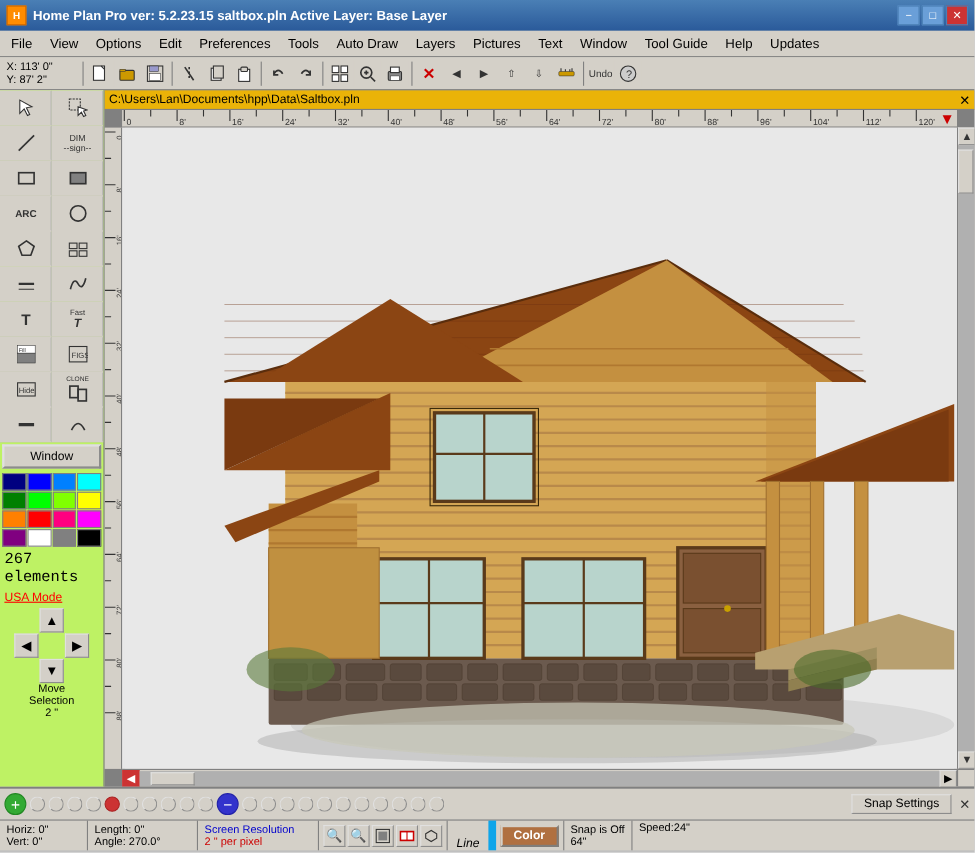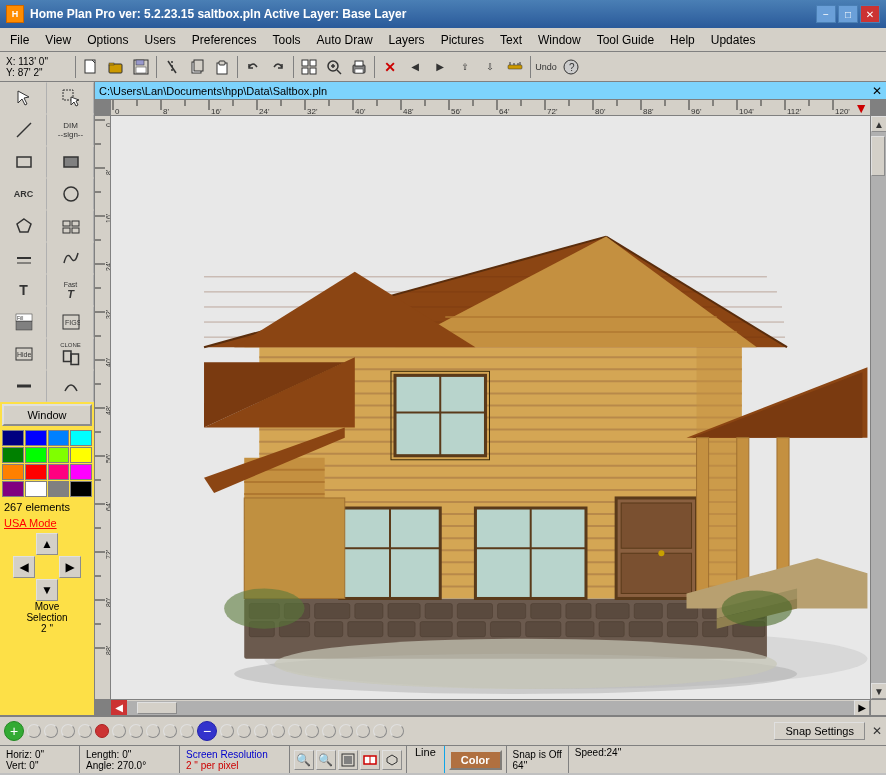--- a/index.html
+++ b/index.html
@@ -67,21 +67,21 @@
     
     #main-layout {
       display: flex;
       height: calc(775px - 28px - 24px - 30px - 32px - 30px);
       
     }
 
     
     #left-toolbar {
       width: 95px;
-      background: #fde047;
+      background: #bef264;
       border-right: 1px solid #808080;
       display: flex;
       flex-direction: column;
       overflow: hidden;
     }
     .left-tool-row {
       display: flex;
       height: 32px;
       border-bottom: 1px solid #b0b0b0;
     }
@@ -110,21 +110,21 @@
       margin: 2px;
     }
     .color-grid {
       display: grid;
       grid-template-columns: repeat(4, 1fr);
       gap: 1px;
       padding: 2px;
     }
     .color-cell { height: 16px; cursor: pointer; border: 1px solid #808080; }
 
-    .elements-count { font-size: 11px; padding: 2px 4px; }
+    .elements-count { font-size: 14px; padding: 2px 4px; font-family: Liberation Mono, monospace; }
     .usa-mode { color: red; font-size: 11px; padding: 2px 4px; text-decoration: underline; cursor: pointer; }
 
     .move-section {
       padding: 2px;
       display: flex;
       flex-direction: column;
       align-items: center;
     }
     .arrow-btn-row { display: flex; gap: 1px; }
     .arrow-btn {
@@ -141,21 +141,21 @@
     #canvas-area {
       flex: 1;
       position: relative;
       overflow: hidden;
       background: #808080;
     }
 
     
     #info-bar {
       height: 18px;
-      background: #7dd3fc;
+      background: #eab308;
       border-bottom: 1px solid #808080;
       display: flex;
       align-items: center;
       padding: 0 4px;
       font-size: 11px;
       color: #000;
     }
     #info-bar .close-btn { margin-left: auto; cursor: pointer; font-size: 12px; }
 
     
@@ -276,21 +276,21 @@
     <div class="title-btn minimize">−</div>
     <div class="title-btn maximize">□</div>
     <div class="title-btn close">✕</div>
   </div>
 </div>
 
 <div id="menu-bar">
   <div class="menu-item">File</div>
   <div class="menu-item">View</div>
   <div class="menu-item">Options</div>
-  <div class="menu-item">Users</div>
+  <div class="menu-item">Edit</div>
   <div class="menu-item">Preferences</div>
   <div class="menu-item">Tools</div>
   <div class="menu-item">Auto Draw</div>
   <div class="menu-item">Layers</div>
   <div class="menu-item">Pictures</div>
   <div class="menu-item">Text</div>
   <div class="menu-item">Window</div>
   <div class="menu-item">Tool Guide</div>
   <div class="menu-item">Help</div>
   <div class="menu-item">Updates</div>
@@ -934,21 +934,21 @@
           <line x1="7" y1="3" x2="7" y2="11" stroke="#cc0000" stroke-width="1"></line>
         </svg>
     </div>
     <div style="width:20px; height:20px; background:#d4d0c8; border:1px outset #e0e0e0; display:flex; align-items:center; justify-content:center; cursor:pointer;">
       <svg width="14" height="14" viewBox="0 0 14 14">
           <polygon points="2,5 7,2 12,5 12,9 7,12 2,9" fill="none" stroke="#333" stroke-width="1"></polygon>
         </svg>
     </div>
   </div>
 
-  <div style="display:flex; align-items:flex-start; padding:0 8px; border-right:1px solid #0ea5e9;">
+  <div style="display:flex; align-items:flex-end; padding:0 8px; border-right:7px solid #0ea5e9;font-style:italic;">
     <span style="font-size:11px;">Line</span>
   </div>
 
   <div style="display:flex; align-items:center; padding:0 4px; border-right:1px solid #808080;">
     <div class="color-btn" style="background:#b07040; border:2px outset #d4d0c8; padding:2px 10px; cursor:pointer; color:white; font-size:11px; font-weight:bold;">Color</div>
   </div>
 
   <div style="display:flex; flex-direction:column; padding:1px 6px; border-right:1px solid #808080; justify-content:center; cursor:pointer;">
     <span style="font-size:10px;">Snap is Off</span>
     <span style="font-size:10px;">64"</span>

